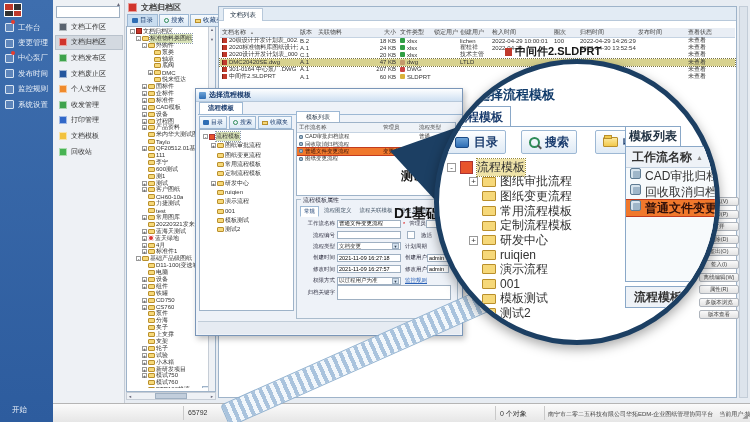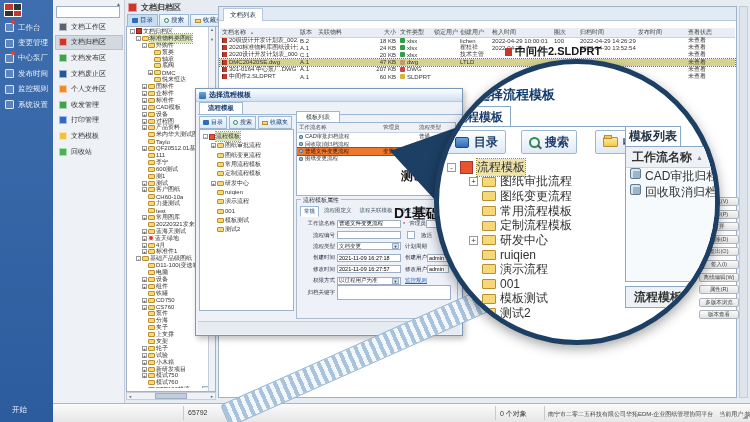--- a/index.html
+++ b/index.html
@@ -1154,20 +1154,24 @@
           <div class="mrow">
             <i class="wfico"></i>
             <span>CAD审批归档</span>
           </div>
 
           <div class="mrow">
             <i class="wfico"></i>
             <span>回收取消归档</span>
           </div>
 
+          <div class="mrow sel">
+            <i class="wfico"></i>
+            <span>普通文件变更</span>
+          </div>
 
         </div>
     </div>
     <div class="magprop">流程模板属性</div>
   </div>
 
   <div class="statusbar">
     <span class="st-sep" style="left:130px;"></span>
     <span class="st-left">65792</span>
     <span class="st-sep" style="left:442px;"></span>

